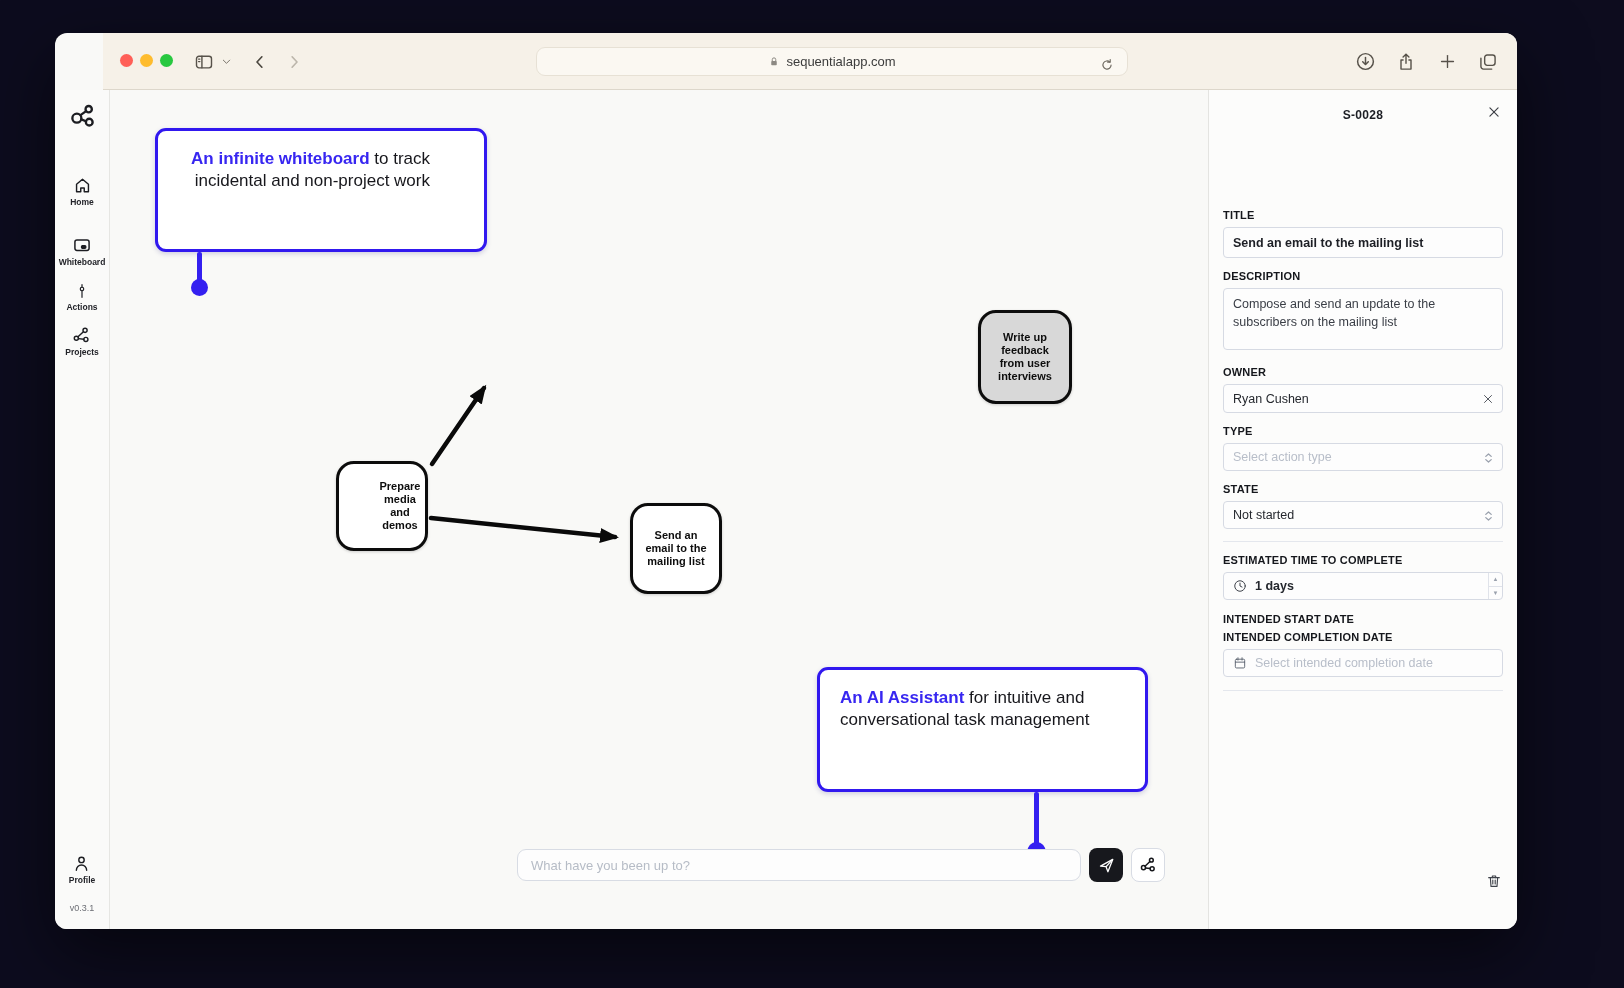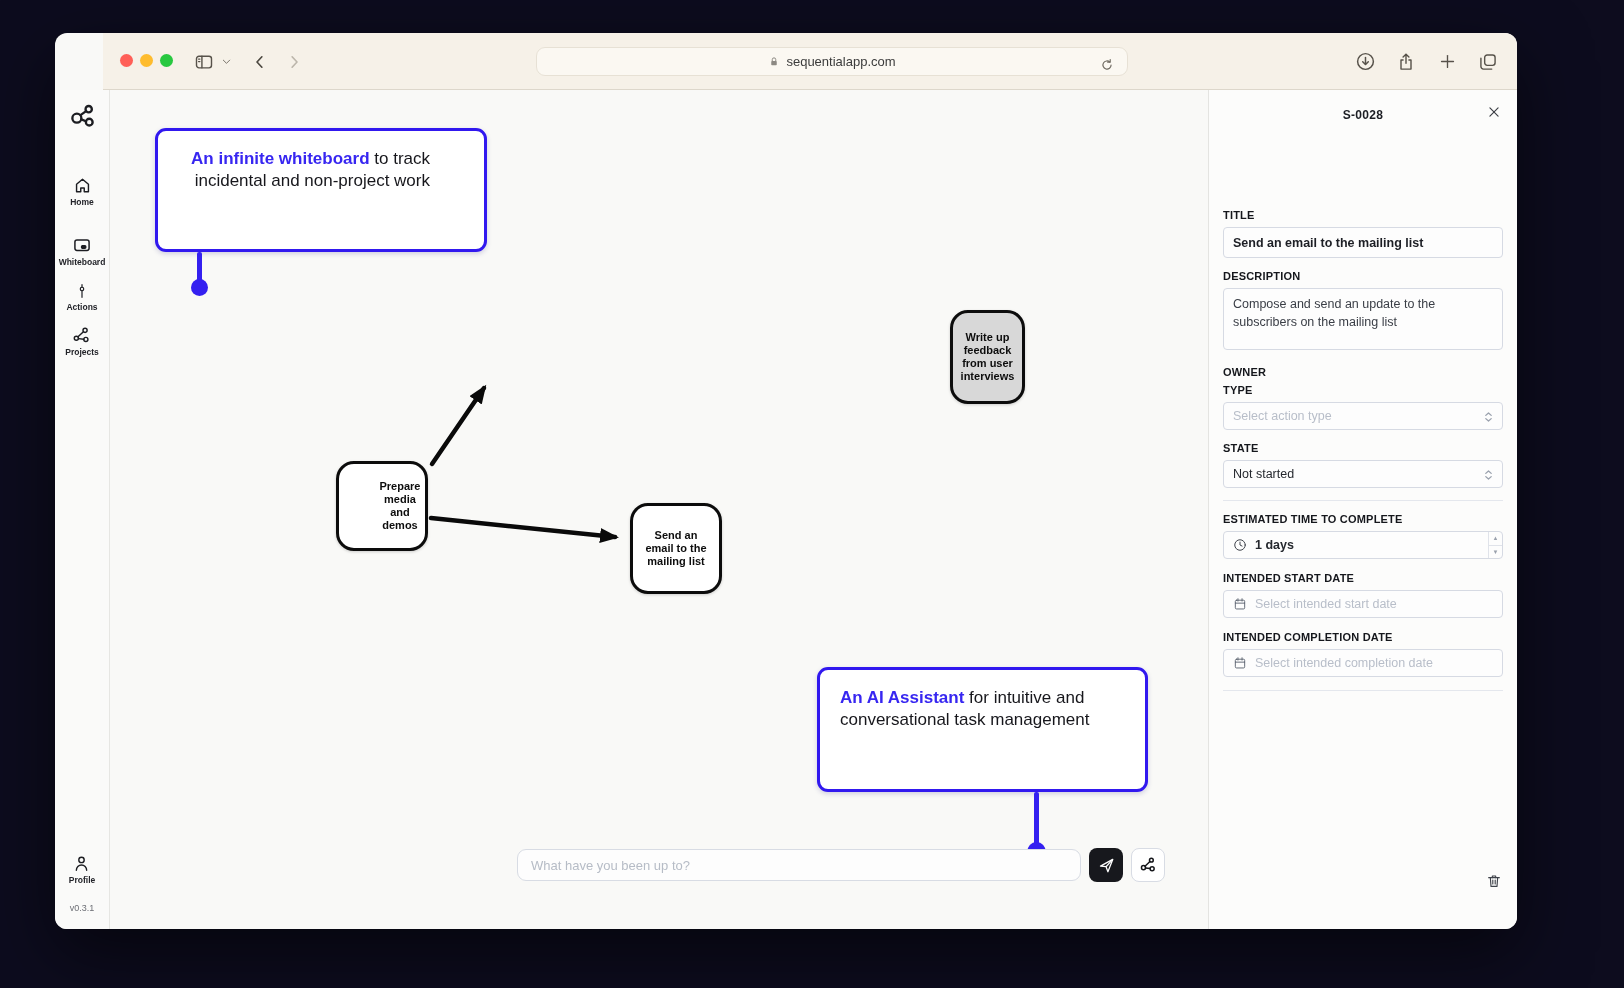--- a/index.html
+++ b/index.html
@@ -250,21 +250,21 @@
       </div>
       <div class="pointer-line" style="left:87px; top:162px; height:30px;"></div>
       <div class="pointer-dot" style="left:81px; top:189px; width:17px; height:17px;"></div>
 
       <div class="node" style="left:226px; top:371px; width:92px; height:90px;padding-left:36px;">
         <span>Prepare media and demos</span>
       </div>
       <div class="node" style="left:520px; top:413px; width:92px; height:91px;">
         <span>Send an email to the mailing list</span>
       </div>
-      <div class="node gray" style="left:840px; top:220px; width:75px; height:94px;">
+      <div class="node gray" style="left:868px; top:220px; width:94px; height:94px;">
         <span style="width:70px">Write up feedback from user interviews</span>
       </div>
 
       <div class="callout" style="left:707px; top:577px; width:331px; height:125px;">
         <p><span class="hl">An AI Assistant</span><span> for intuitive and conversational task management</span></p>
       </div>
       <div class="pointer-line" style="left:924px; top:702px; height:55px;"></div>
       <div class="pointer-dot" style="left:917px; top:752px; width:19px; height:21px;"></div>
 
       <input class="chat-input" placeholder="What have you been up to?" style="">
@@ -296,20 +296,29 @@
         </span>
       </div>
 
       <div class="field-label f-title">TITLE</div>
       <input class="box h31 mb title-input" value="Send an email to the mailing list" style="">
 
       <div class="field-label">DESCRIPTION</div>
       <textarea class="desc-box" style="">Compose and send an update to the subscribers on the mailing list</textarea>
 
       <div class="field-label">OWNER</div>
+      <div class="box h29 mb">
+        <span class="sel-text">Ryan Cushen</span>
+        <span class="field-x">
+          <svg width="12" height="12" viewBox="0 0 24 24" style="stroke:#565a62;stroke-width:2;stroke-linecap:round">
+              <line x1="5" y1="5" x2="19" y2="19"></line>
+              <line x1="19" y1="5" x2="5" y2="19"></line>
+            </svg>
+        </span>
+      </div>
 
       <div class="field-label">TYPE</div>
       <div class="box h28 mb">
         <span class="sel-placeholder">Select action type</span>
         <span class="sel-chev">
           <svg width="13" height="14" viewBox="0 0 24 24" style="fill:none;stroke:#9aa1ad;stroke-width:2.4;stroke-linecap:round;stroke-linejoin:round">
               <polyline points="7 9 12 4.5 17 9"></polyline>
               <polyline points="7 15 12 19.5 17 15"></polyline>
             </svg>
         </span>
@@ -337,31 +346,20 @@
             </svg>
         </span>
         <span class="sel-text" style="font-weight:700">1 days</span>
         <span class="spin">
             <div>▲</div>
             <div>▼</div>
           </span>
       </div>
 
       <div class="field-label">INTENDED START DATE</div>
-      <div class="box h28" style="margin-bottom:13px">
-        <span class="icon-gap">
-          <svg width="14" height="14" viewBox="0 0 24 24" class="gray-stroke">
-              <rect x="4" y="5.5" width="16" height="15" rx="2"></rect>
-              <line x1="4" y1="10.5" x2="20" y2="10.5"></line>
-              <line x1="8.5" y1="3" x2="8.5" y2="7"></line>
-              <line x1="15.5" y1="3" x2="15.5" y2="7"></line>
-            </svg>
-        </span>
-        <span class="sel-placeholder">Select intended start date</span>
-      </div>
 
       <div class="field-label">INTENDED COMPLETION DATE</div>
       <div class="box h28">
         <span class="icon-gap">
           <svg width="14" height="14" viewBox="0 0 24 24" class="gray-stroke">
               <rect x="4" y="5.5" width="16" height="15" rx="2"></rect>
               <line x1="4" y1="10.5" x2="20" y2="10.5"></line>
               <line x1="8.5" y1="3" x2="8.5" y2="7"></line>
               <line x1="15.5" y1="3" x2="15.5" y2="7"></line>
             </svg>

